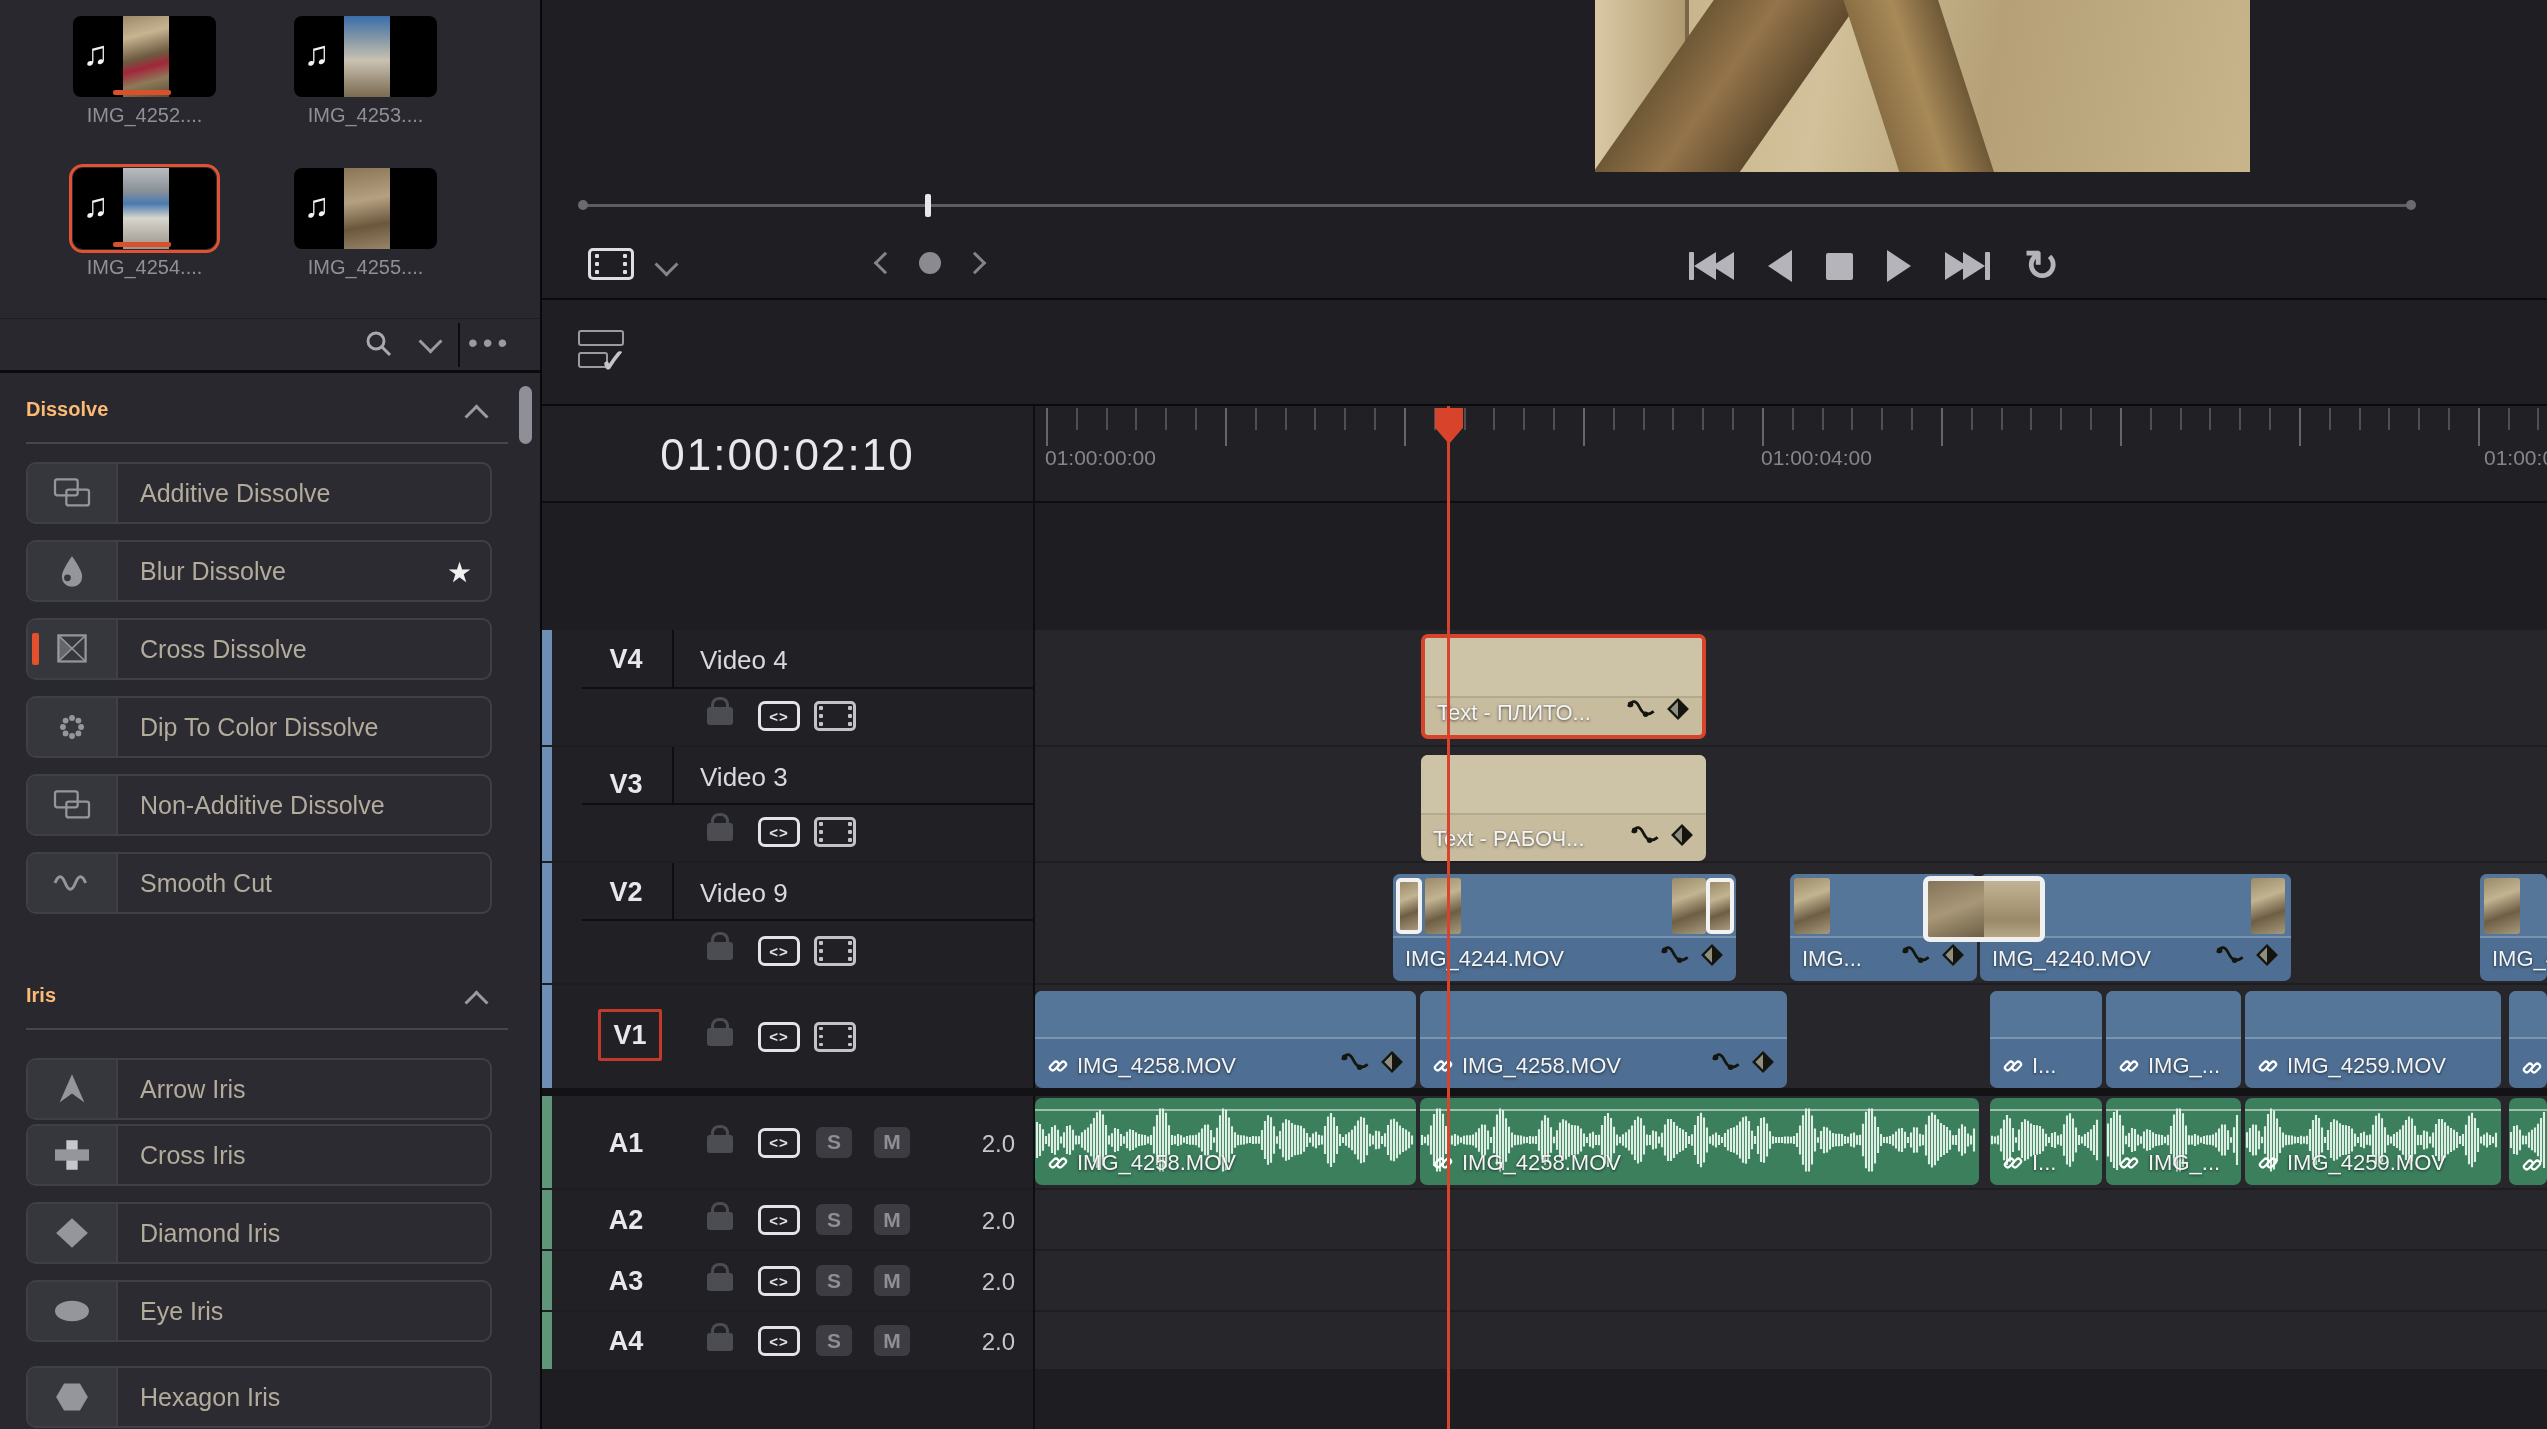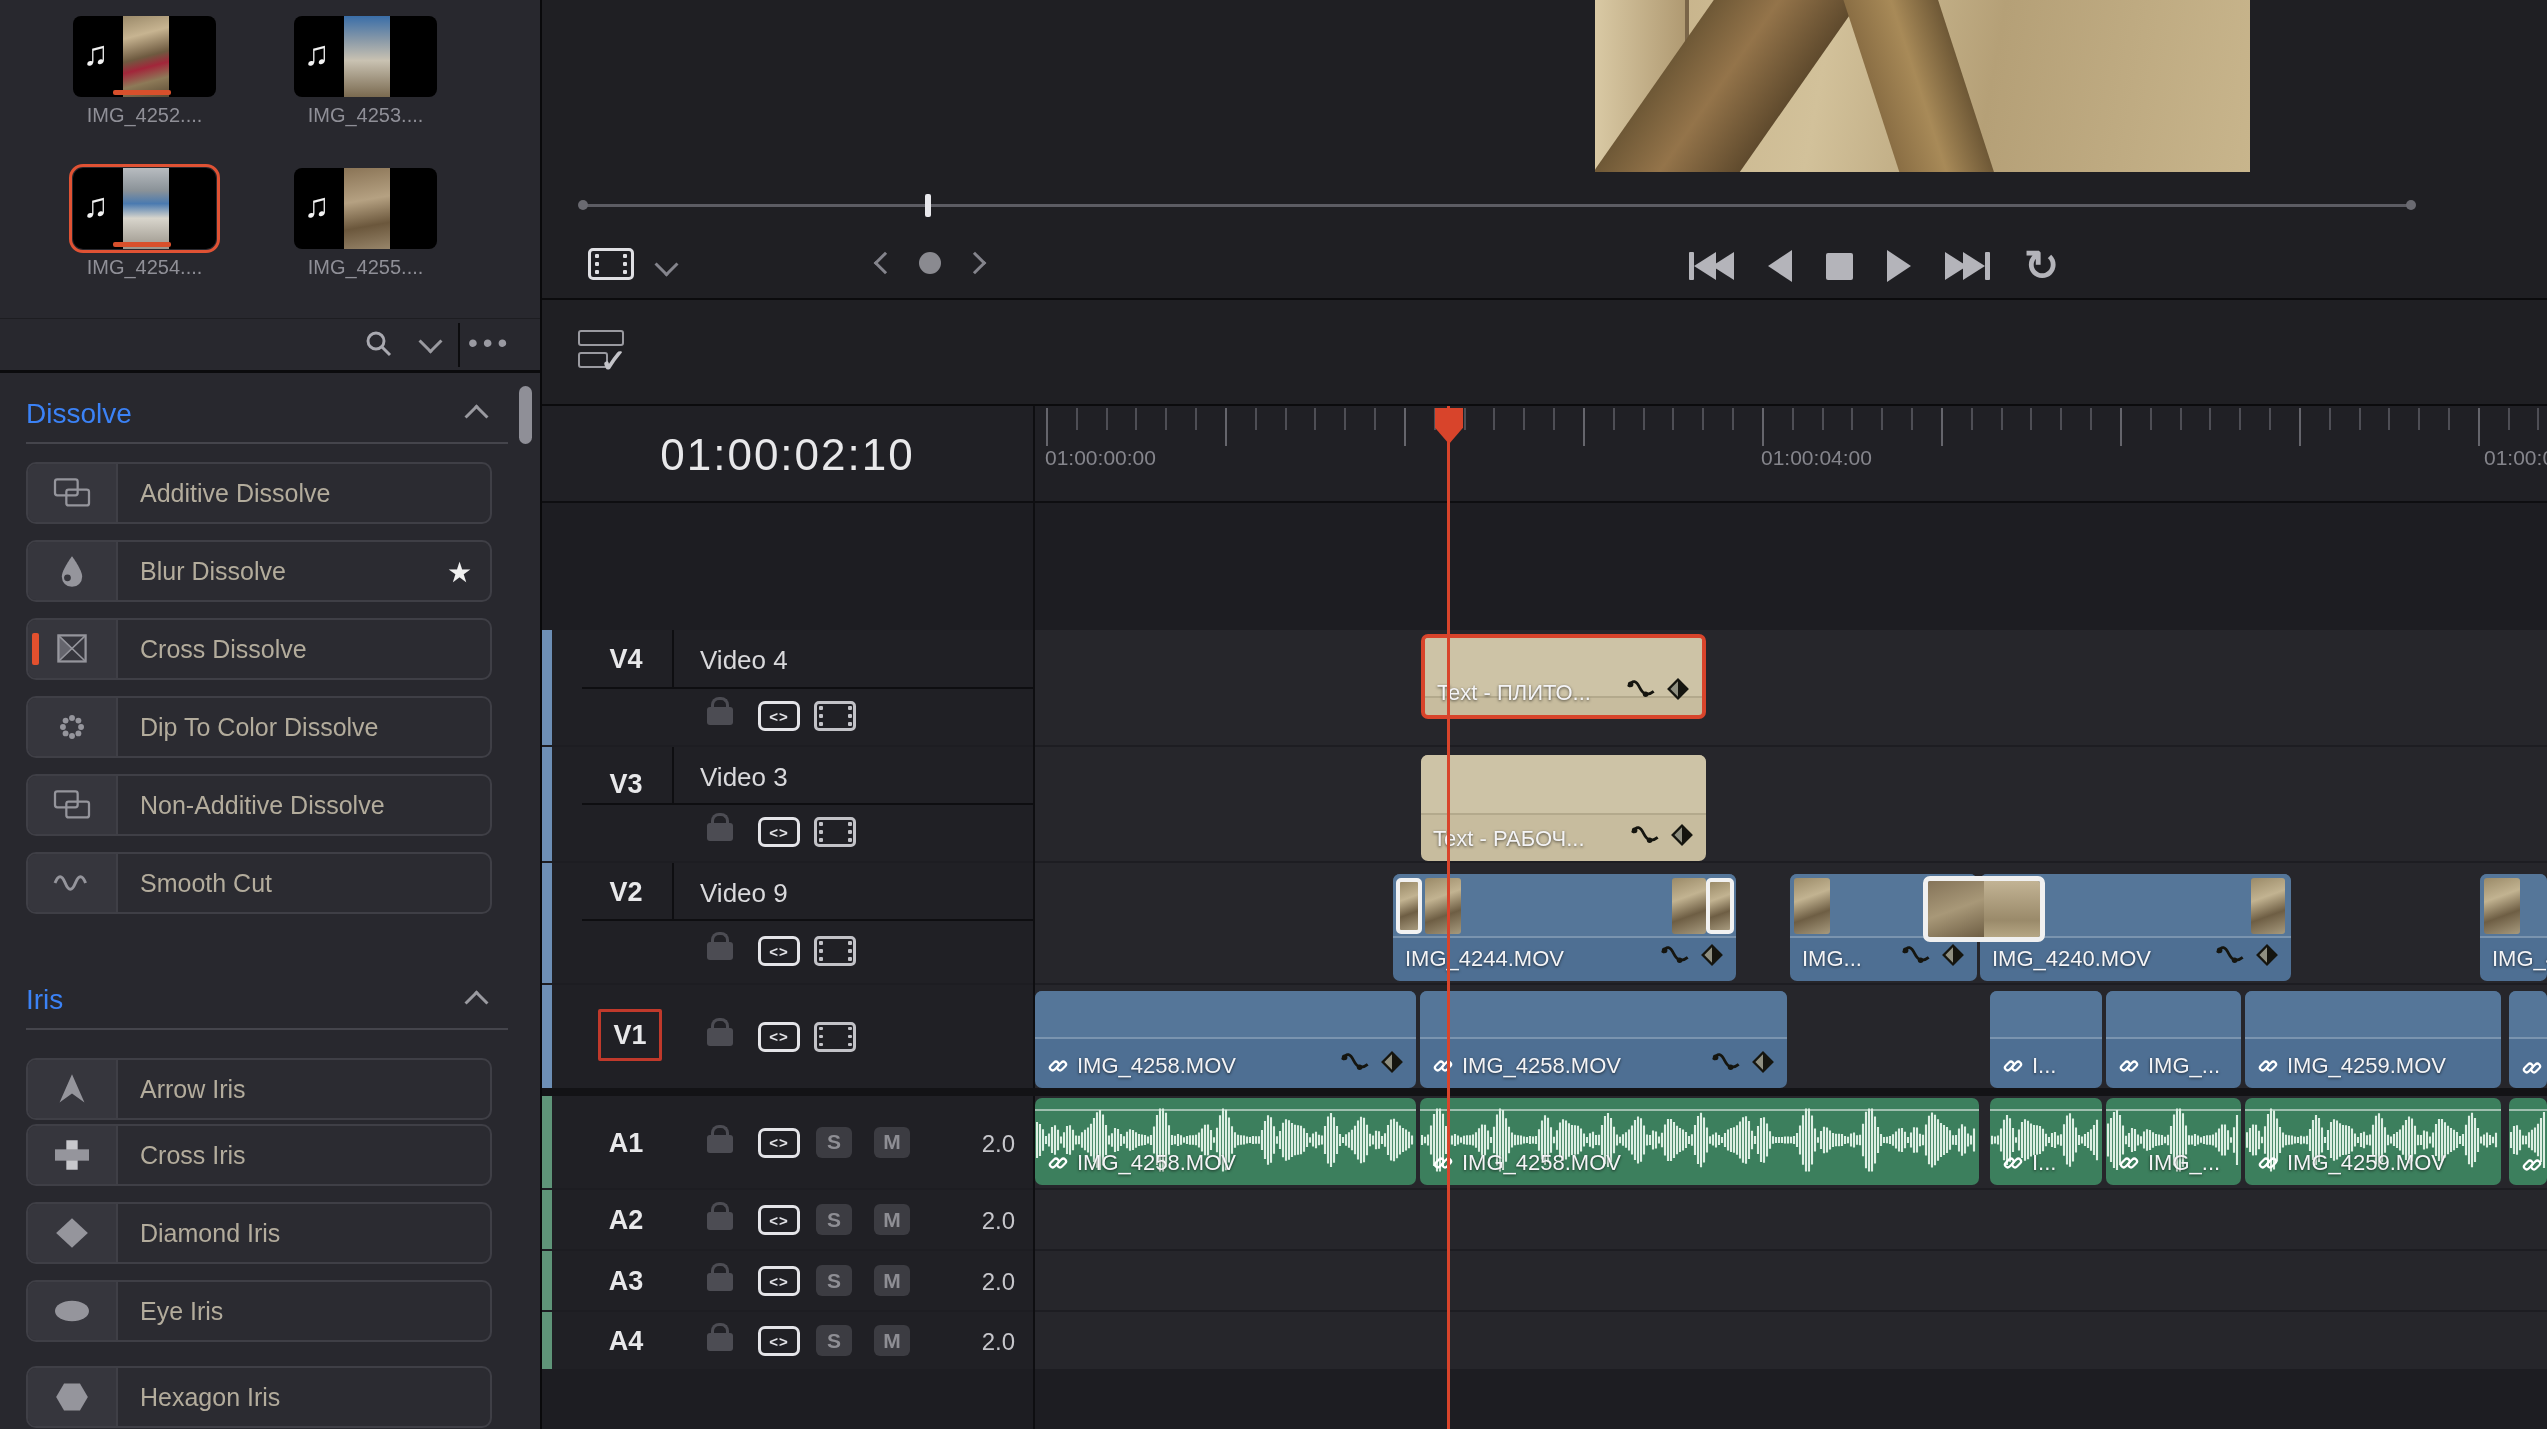--- a/index.html
+++ b/index.html
@@ -16,21 +16,21 @@
   .note{position:absolute;left:10px;top:20px;color:#f2f2f2;font-size:34px;line-height:34px;}
   .strip{position:absolute;left:50px;top:0;width:46px;height:81px;}
   .usebar{position:absolute;bottom:2px;height:5px;background:#d8502c;border-radius:2px;}
   .media-label{position:absolute;top:88px;width:143px;text-align:center;color:#8f8f97;font-size:20px;}
   .search-row{position:absolute;left:0;top:318px;width:540px;height:52px;border-top:1px solid #1d1d21;}
   .vdiv{position:absolute;left:458px;top:4px;width:2px;height:44px;background:#0c0c0e;}
   .dots{position:absolute;left:468px;top:8px;color:#9a9aa2;font-size:28px;letter-spacing:5px;}
   .chev{display:inline-block;width:14px;height:14px;border-right:3px solid #9a9aa0;border-bottom:3px solid #9a9aa0;transform:rotate(45deg);}
   .chev-up{display:inline-block;width:14px;height:14px;border-left:3px solid #9a9aa0;border-top:3px solid #9a9aa0;transform:rotate(45deg);}
   #fx-seam{position:absolute;left:0;top:370px;width:540px;height:3px;background:#0b0b0d;}
-  .fx-header{position:absolute;left:26px;color:#3b82f6;font-size:28px;font-weight:normal;}
+  .fx-header{position:absolute;left:26px;color:#fdba74;font-size:20px;font-weight:bold;}
   .fx-hr{position:absolute;left:26px;width:482px;height:2px;background:#45454c;}
   .fx-chev{position:absolute;left:468px;}
   .fx-item{position:absolute;left:26px;width:466px;height:62px;background:#2b2b31;border:2px solid #3f3f46;border-radius:10px;box-sizing:border-box;cursor:pointer;}
   .fx-icon-cell{position:absolute;left:0;top:0;width:88px;height:58px;background:#36363d;border-right:2px solid #3f3f46;border-radius:8px 0 0 8px;display:flex;align-items:center;justify-content:center;}
   .fx-label{position:absolute;left:112px;top:0;height:58px;display:flex;align-items:center;color:#b3ac9c;font-size:25px;}
   .fx-star{position:absolute;right:18px;top:14px;color:#f0f0f0;font-size:28px;}
   .fx-activebar{position:absolute;left:4px;top:13px;width:7px;height:32px;background:#e2502e;border-radius:2px;}
   #fx-scroll{position:absolute;left:519px;top:386px;width:13px;height:58px;background:#8f8f97;border-radius:7px;cursor:pointer;}
 
   
@@ -421,21 +421,21 @@
   <div id="ruler-labels">
       <div class="ruler-label" style="left: 1045px; top: 446px; position: absolute;">01:00:00:00</div>
       <div class="ruler-label" style="left: 1761px; top: 446px; position: absolute;">01:00:04:00</div>
       <div class="ruler-label" style="left: 2484px; top: 446px; position: absolute;">01:00:0</div>
     </div>
   <div id="ruler-border"></div>
   <div id="vline"></div>
   <div id="av-divider"></div>
 
   <div id="clips">
-      <div class="clip title sel" style="left: 1421px; top: 634px; width: 285px; height: 85px;">
+      <div class="clip title sel" style="left: 1421px; top: 634px; width: 285px; height: 105px;">
         <div class="top"></div>
         <div class="nm">
           <span>Text - ПЛИТО...</span>
         </div>
         <div class="ico-curve" style="right: 46px;"><svg width="30" height="24" viewBox="0 0 26 20" fill="none" stroke="#15150f" stroke-width="2.4">
             <path d="M2 8 C6 1 9 3 12 9 C15 15 19 16 24 12"></path>
             <circle cx="4" cy="6" r="2.4" fill="#15150f" stroke="none"></circle>
             <circle cx="17" cy="14.5" r="2.4" fill="#15150f" stroke="none"></circle>
           </svg></div>
         <div class="ico-diamond" style="right: 12px;"><svg width="24" height="24" viewBox="0 0 22 22">

